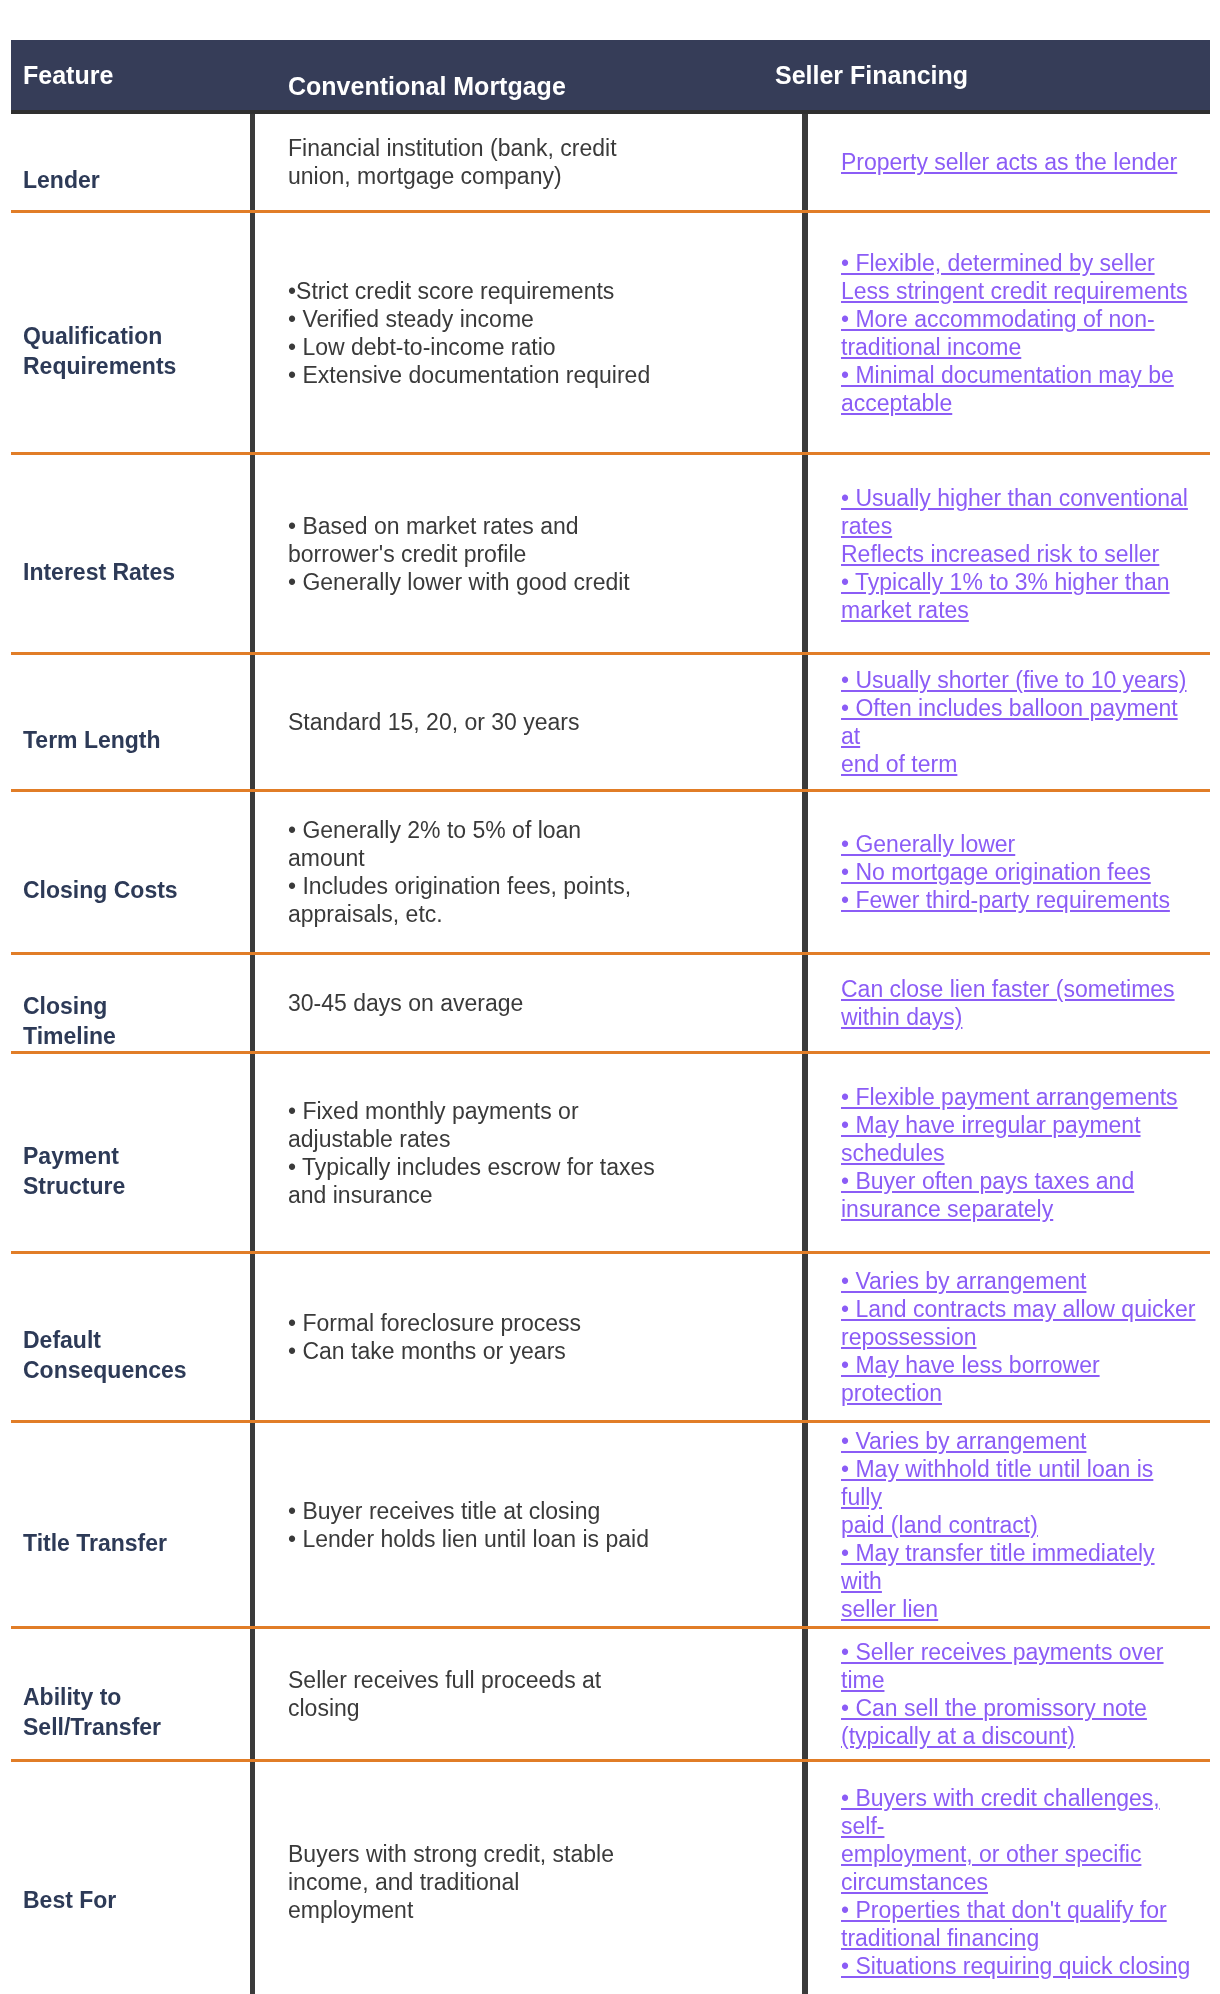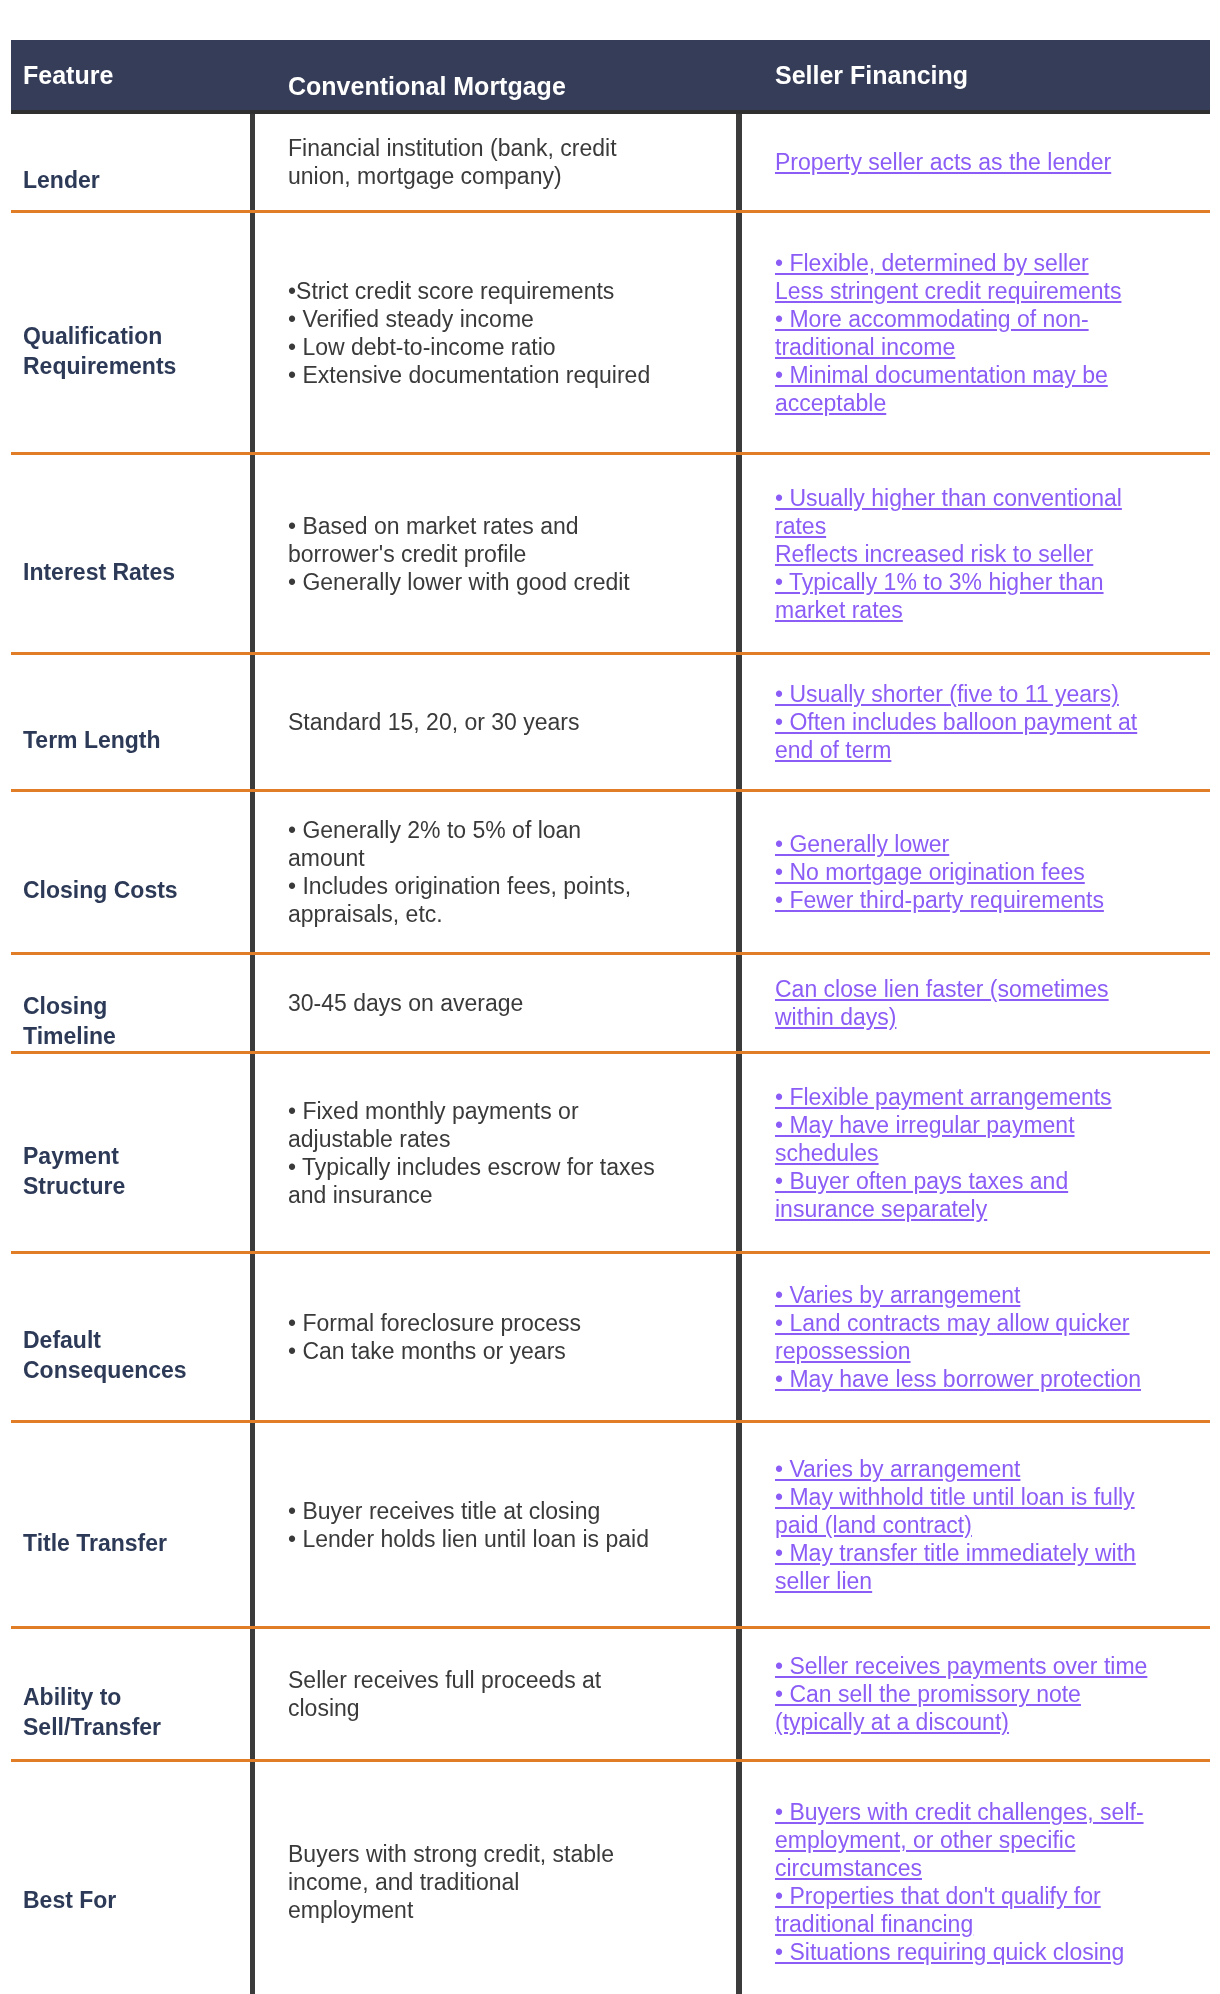--- a/index.html
+++ b/index.html
@@ -10,21 +10,21 @@
   .hsp1{width:5px;align-self:stretch;}
   .hc2{width:481px;padding-left:33px;box-sizing:border-box;margin-top:23px;}
   .hsp2{width:6px;align-self:stretch;}
   .hc3{flex:1;padding-left:33px;box-sizing:border-box;}
   .trow{display:flex;box-sizing:border-box;align-items:stretch;}
   .trow + .trow{border-top:3px solid #e17d27;}
   .cell{display:flex;flex-direction:column;justify-content:center;box-sizing:border-box;white-space:pre-line;}
   .c1{width:239px;padding:6px 8px 6px 12px;font-weight:bold;color:#2d3a57;font-size:23px;line-height:30px;margin-top:36px;}
   .vdiv{width:5px;background:#3b3b3b;}
   .vdiv2{width:6px;background:#3b3b3b;}
-  .c2{width:481px;padding:8px 14px 8px 33px;color:#3a3a3a;font-size:23px;line-height:28px;}
+  .c2{width:547px;padding:8px 14px 8px 33px;color:#3a3a3a;font-size:23px;line-height:28px;}
   .c3{flex:1;padding:8px 10px 8px 33px;color:#8b5cf6;font-size:23px;line-height:28px;text-decoration:underline;}
 </style>
 </head>
 <body>
 
 <div class="comparison-table">
 
   <div class="thead">
     <div class="hc1">Feature</div>
     <div class="hsp1"></div>
@@ -71,21 +71,21 @@
 Reflects increased risk to seller
 • Typically 1% to 3% higher than
 market rates</div>
   </div>
 
   <div class="trow" style="height:137px">
     <div class="cell c1">Term Length</div>
     <div class="vdiv"></div>
     <div class="cell c2">Standard 15, 20, or 30 years</div>
     <div class="vdiv2"></div>
-    <div class="cell c3">• Usually shorter (five to 11 years)
+    <div class="cell c3">• Usually shorter (five to 10 years)
 • Often includes balloon payment at
 end of term</div>
   </div>
 
   <div class="trow" style="height:163px">
     <div class="cell c1">Closing Costs</div>
     <div class="vdiv"></div>
     <div class="cell c2">• Generally 2% to 5% of loan
 amount
 • Includes origination fees, points,

